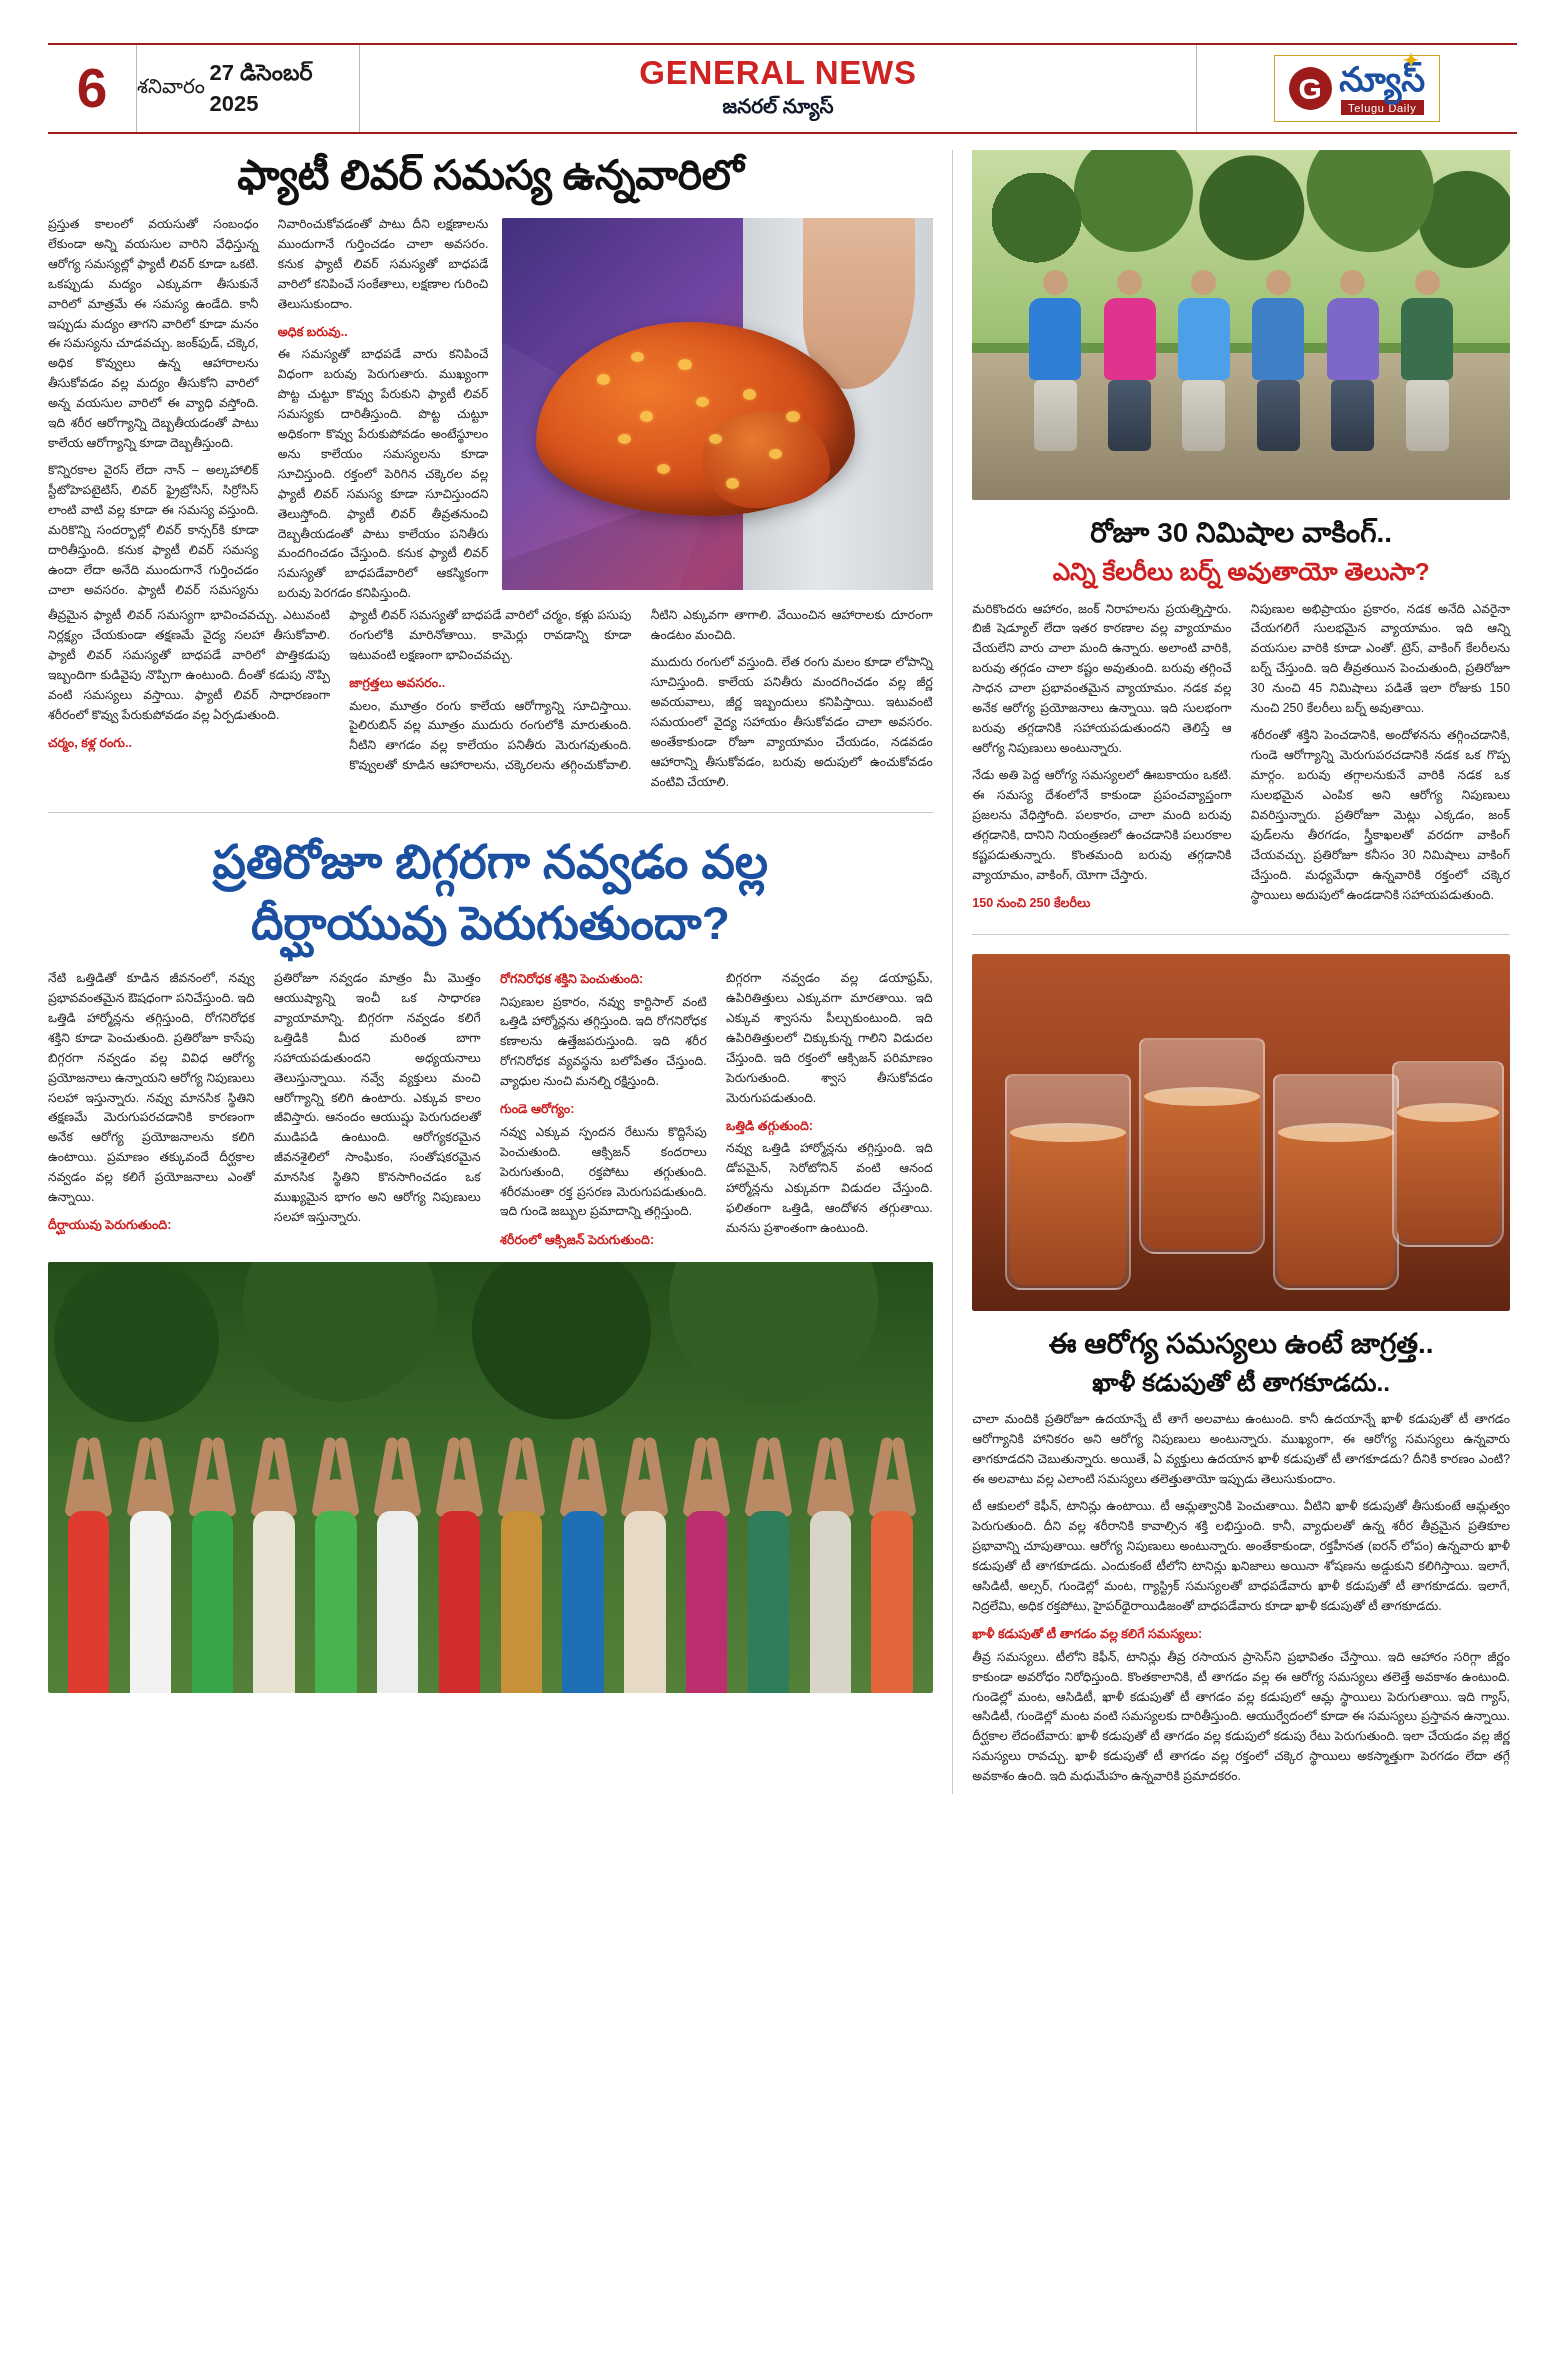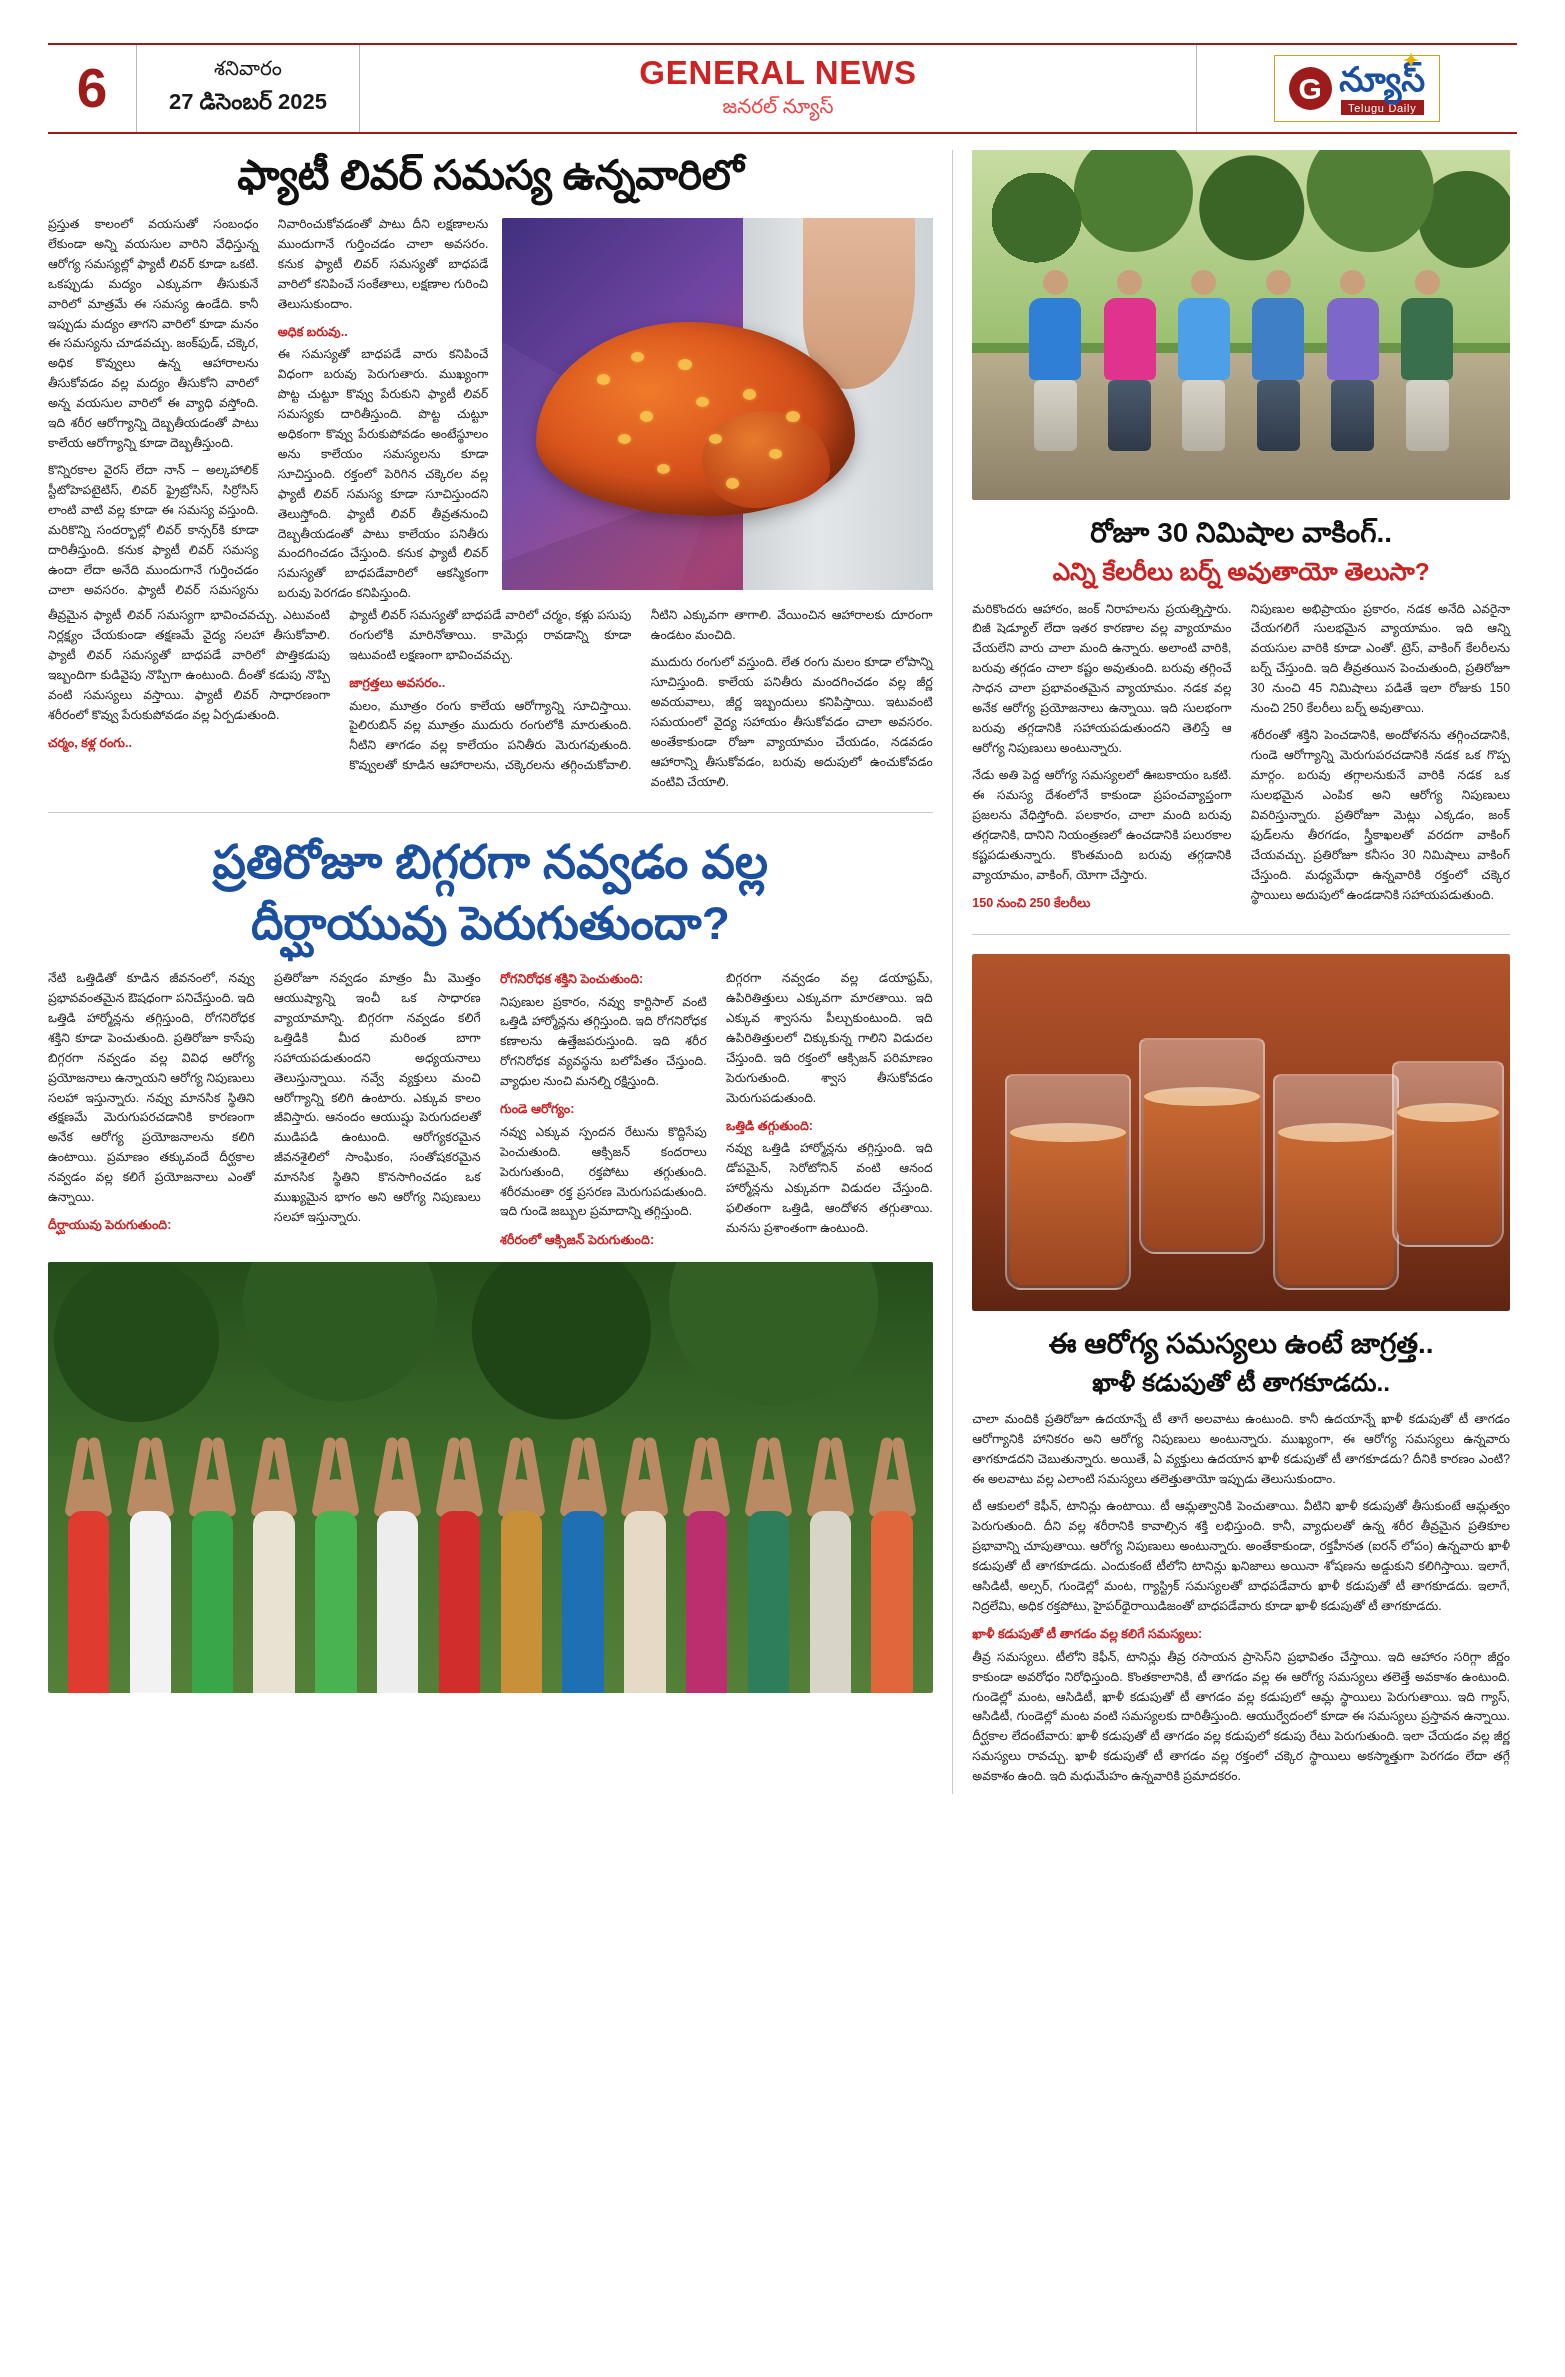--- a/index.html
+++ b/index.html
@@ -38,21 +38,21 @@
   }
   .page-number {
     font-size: 55px;
     font-weight: bold;
     color: #9e1b1b;
     line-height: 1;
   }
   .date-box {
     width: 223px;
     display: flex;
-    flex-direction: column;
+    flex-direction: row;
     align-items: center;
     justify-content: center;
     border-right: 1.5px solid #b8b8b8;
     gap: 4.5px;
   }
   .date-day { font-size: 20px; color: #1a1a1a; }
   .date-full { font-size: 22px; font-weight: bold; color: #1a1a1a; }
   .section-box {
     flex: 1;
     display: flex;
@@ -61,21 +61,21 @@
     justify-content: center;
     border-right: 1.5px solid #b8b8b8;
     gap: 3px;
   }
   .section-en {
     font-size: 33px;
     font-weight: bold;
     color: #cf2222;
     letter-spacing: 0.7px;
   }
-  .section-te { font-size: 20px; color: #ef4444; }
+  .section-te { font-size: 20px; color: #0f172a; font-weight: bold; }
   .logo-box {
     width: 320px;
     display: flex;
     align-items: center;
     justify-content: center;
   }
   .logo {
     border: 1.5px solid #c9a227;
     padding: 6px 13.4px;
     display: flex;

